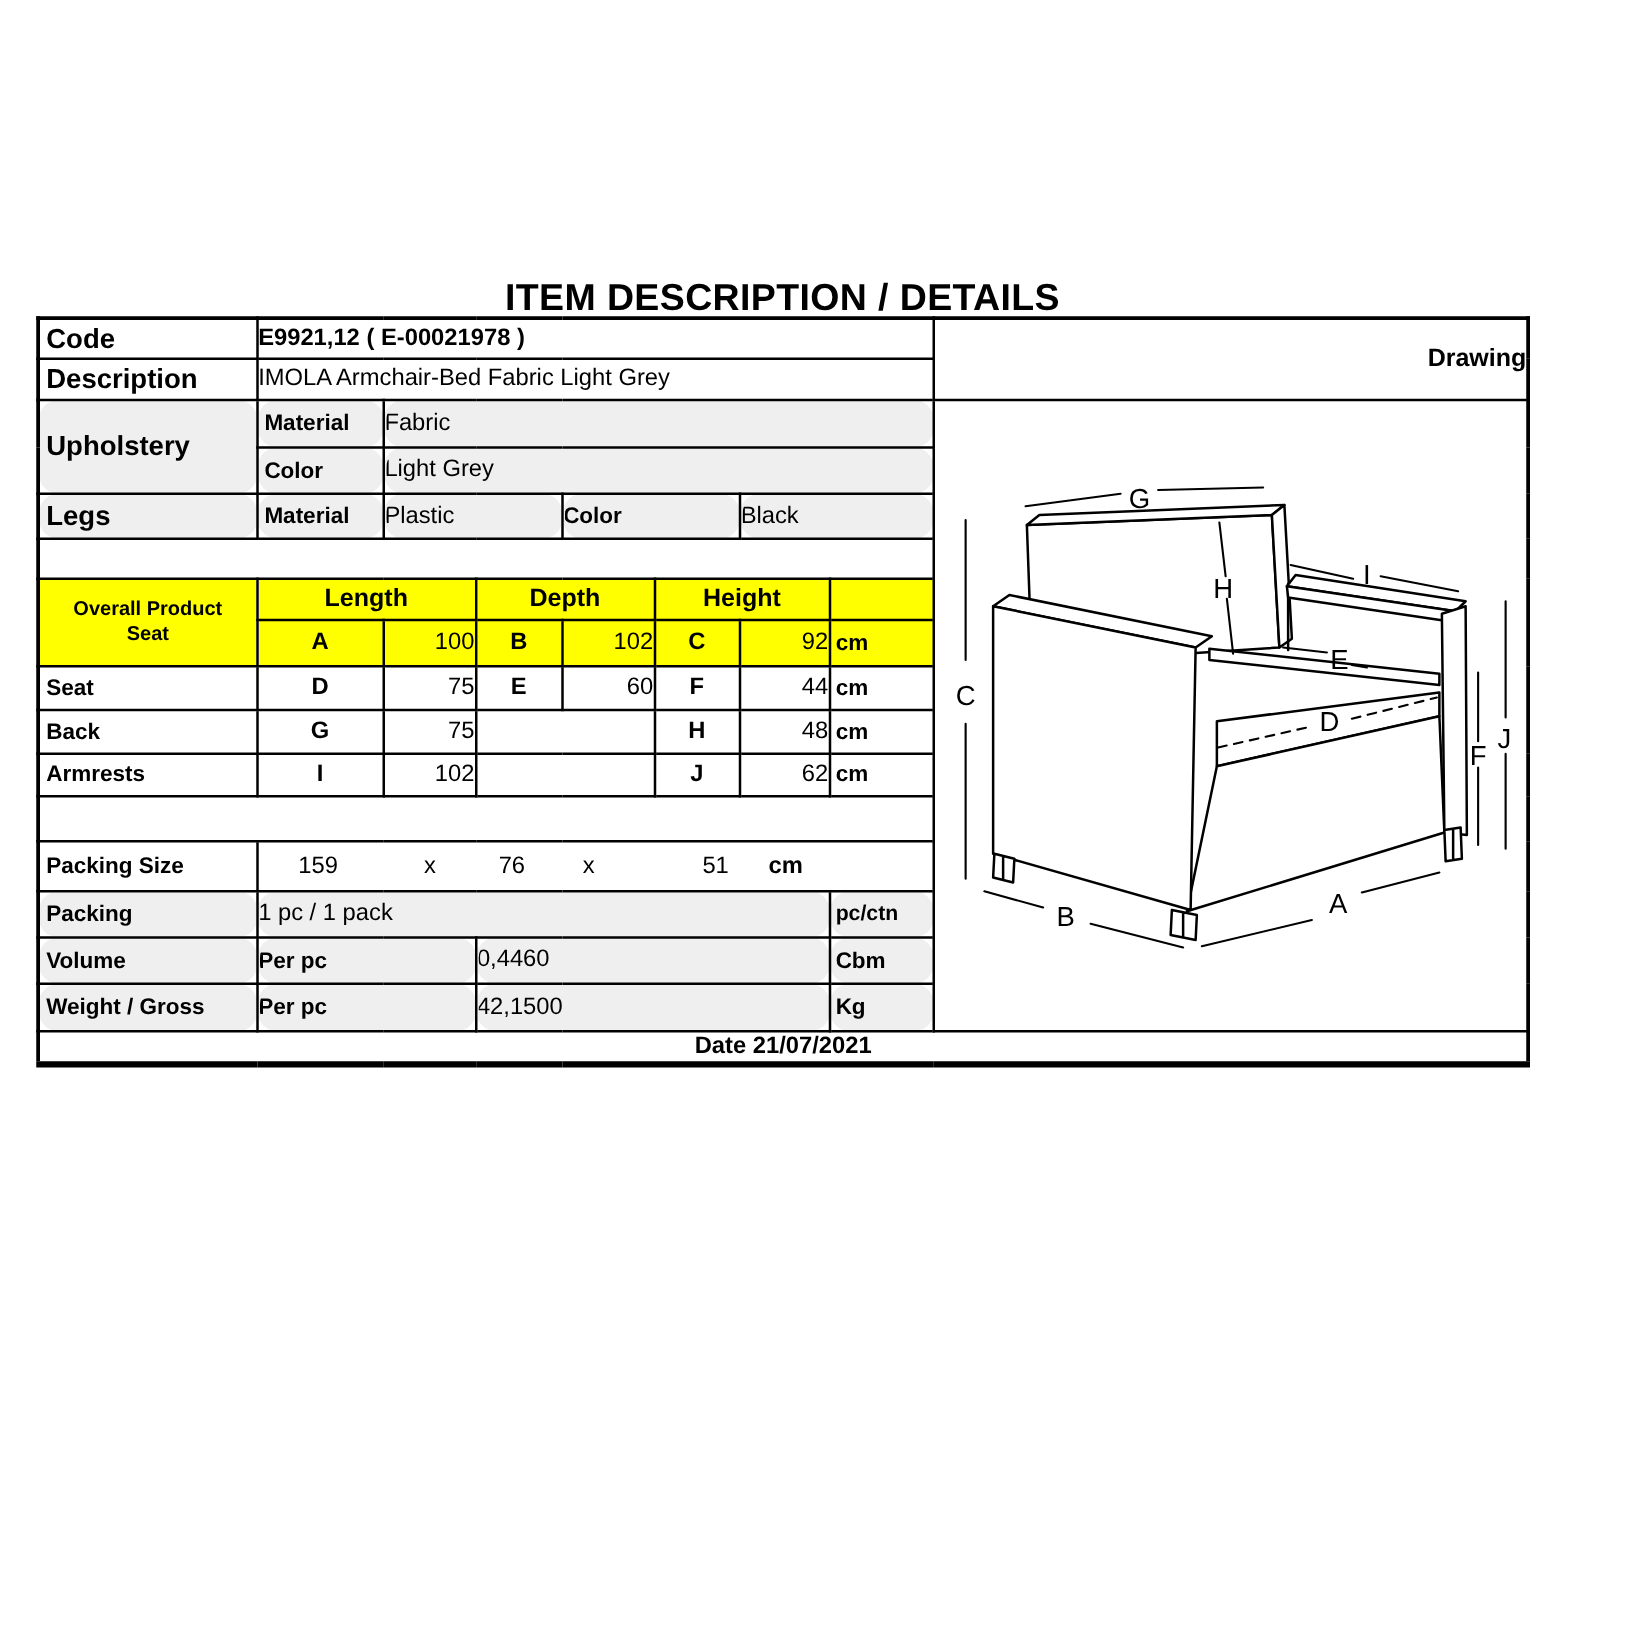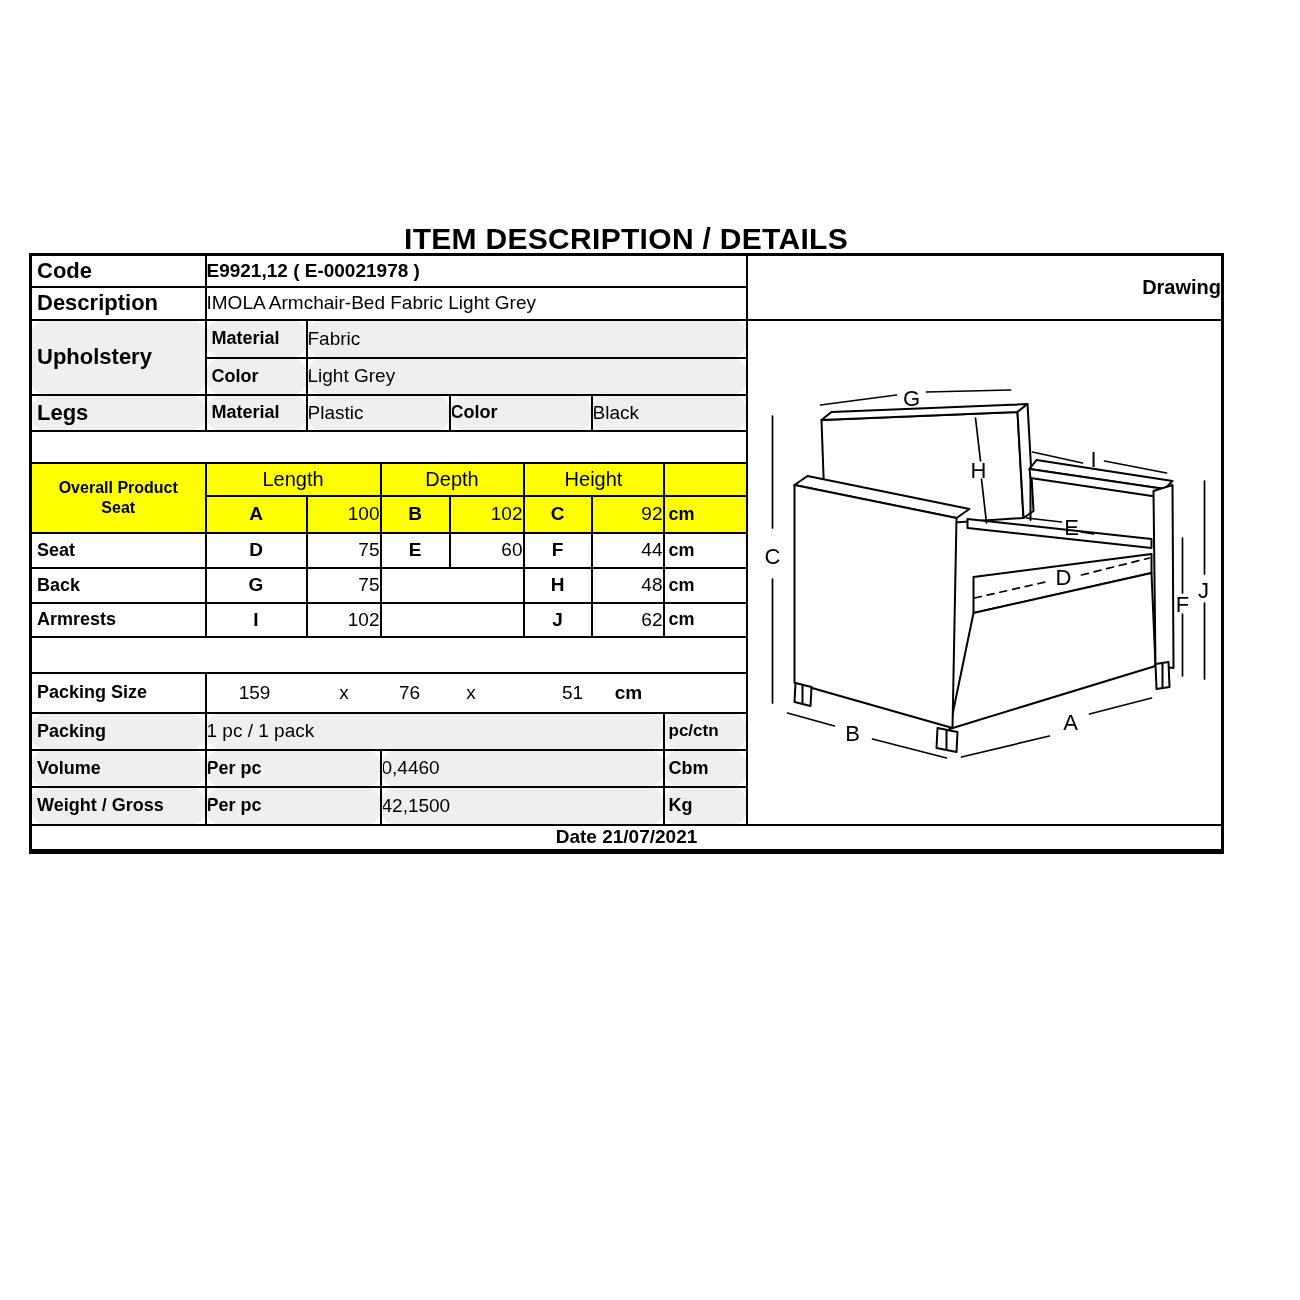--- a/index.html
+++ b/index.html
@@ -8,21 +8,21 @@
     font-size:30px;font-weight:bold;letter-spacing:.3px;}
   table.spec{position:absolute;top:253px;left:29px;width:1192px;border-collapse:collapse;table-layout:fixed;
     border:3px solid #000;border-bottom:5px solid #000;}
   td{border:2px solid #000;padding:0;vertical-align:middle;font-size:18px;overflow:hidden;}
   .lbl{font-weight:bold;padding-left:5px;font-size:22px;}
   .sublbl{font-weight:bold;padding-left:5px;font-size:18px;}
   .val{text-align:left;font-size:19px;}
   .bold{font-weight:bold;}
   .shade{background:#efefef;border-radius:16px;}
   .yel{background:#ffff00;}
-  .grp{text-align:center;font-weight:normal;font-size:20px;}
+  .grp{text-align:center;font-weight:bold;font-size:20px;}
   .corner{text-align:center;font-weight:bold;font-size:16px;line-height:1.2;}
   .key{text-align:center;font-weight:bold;font-size:19px;}
   .num{text-align:right;font-size:19px;}
   .unit{font-weight:bold;padding-left:4px;font-size:18px;}
   .spread{position:relative;height:100%;}
   .spread span{position:absolute;top:50%;transform:translateY(-50%);text-align:center;font-size:19px;}
   .sp0{left:18px;width:60px;}  .sp1{left:115px;width:45px;}
   .sp2{left:175px;width:56px;} .sp3{left:242px;width:45px;}
   .sp4{left:338px;width:56px;} .sp5{left:392px;width:60px;text-align:left;font-weight:bold;}
   .datecell{text-align:center;font-weight:bold;font-size:19px;}

